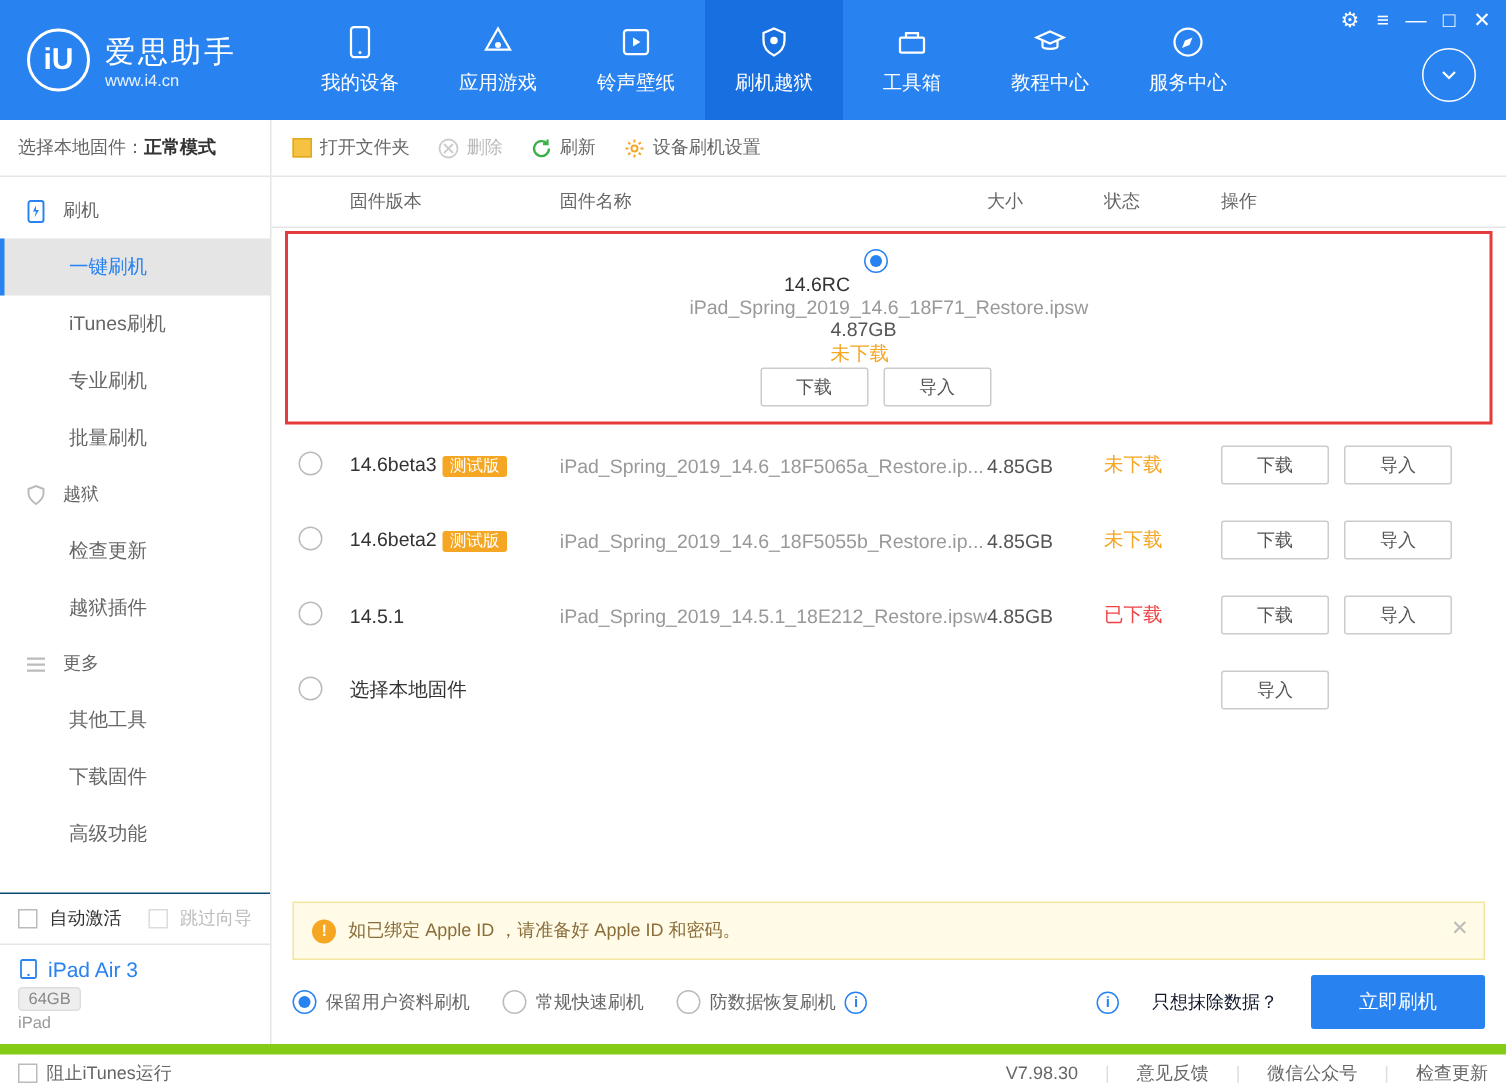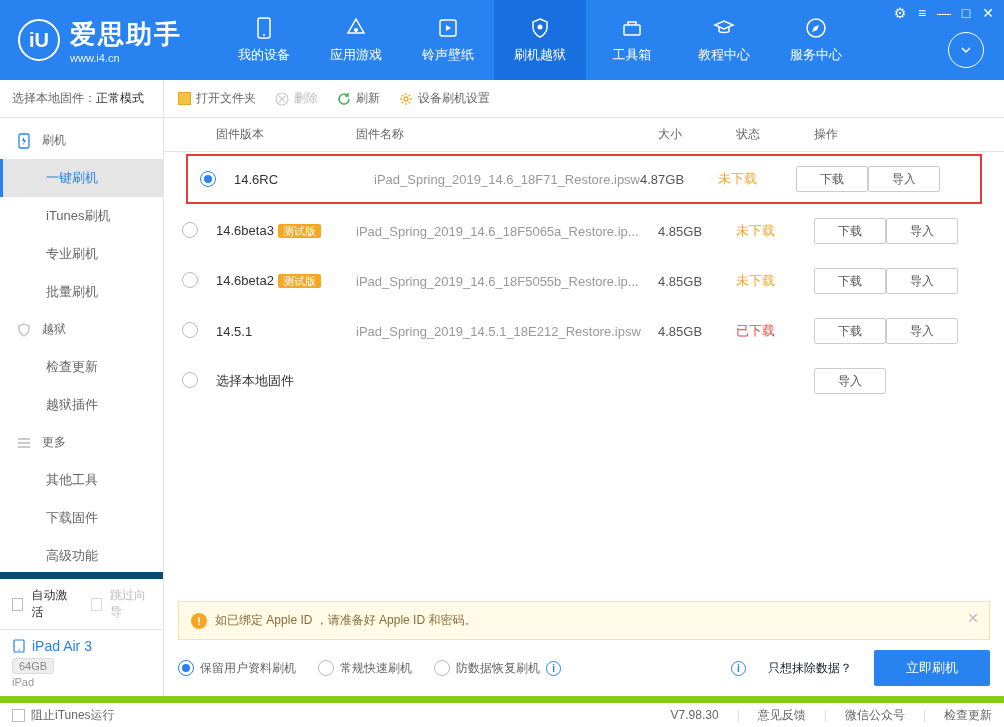--- a/index.html
+++ b/index.html
@@ -3,40 +3,40 @@
 <meta charset="utf-8">
 <style>
 * { margin: 0; padding: 0; box-sizing: border-box; font-family: "Microsoft YaHei", Arial, sans-serif; }
 body { width: 1004px; height: 727px; overflow: hidden; background: #fff; font-size: 12px; color: #333; }
 .header { height: 80px; background: linear-gradient(to bottom, #2882f0, #2882f0); display: flex; align-items: center; position: relative; }
 .window-controls { position: absolute; top: 4px; right: 6px; display: flex; gap: 2px; }
 .wc-btn { width: 20px; height: 18px; display: flex; align-items: center; justify-content: center; color: #fff; cursor: pointer; font-size: 14px; }
 .logo-area { display: flex; align-items: center; padding: 0 18px; color: #fff; }
 .logo-circle { width: 42px; height: 42px; border: 2px solid #fff; border-radius: 50%; display: flex; align-items: center; justify-content: center; font-size: 20px; font-weight: bold; margin-right: 10px; }
 .logo-text { display: flex; flex-direction: column; }
-.logo-title { font-size: 26px; font-weight: bold; letter-spacing: 2px; }
+.logo-title { font-size: 20px; font-weight: normal; letter-spacing: 2px; }
 .logo-sub { font-size: 11px; opacity: .9; }
 .nav { display: flex; height: 100%; margin-left: 18px; }
 .nav-item { width: 92px; display: flex; flex-direction: column; align-items: center; justify-content: center; color: #fff; gap: 6px; cursor: pointer; }
 .nav-item.active { background: #186fe0; }
 .nav-icon { width: 24px; height: 24px; display: flex; align-items: center; justify-content: center; }
 .nav-label { font-size: 13px; }
 .header-right { position: absolute; right: 20px; top: 32px; }
 .circle-btn { width: 36px; height: 36px; border: 1.5px solid #fff; border-radius: 50%; display: flex; align-items: center; justify-content: center; color: #fff; cursor: pointer; }
 .body-wrap { display: flex; height: 616px; }
 .sidebar { width: 192px; border-right: 1px solid #e5e5e5; display: flex; flex-direction: column; }
 .conn-status { height: 38px; border-bottom: 1px solid #e5e5e5; display: flex; align-items: center; padding: 0 12px; font-size: 12px; color: #666; }
-.conn-status b { color: #333; font-weight: normal; }
+.conn-status b { color: #333; font-weight: bold; }
 .side-list { flex: 1; overflow-y: auto; padding-top: 4px; }
 .side-group { display: flex; align-items: center; padding: 10px 16px; color: #666; gap: 10px; cursor: pointer; }
 .side-group .sg-icon { width: 16px; height: 16px; display: flex; align-items: center; justify-content: center; }
 .side-sub { padding: 10px 16px 10px 46px; color: #666; cursor: pointer; font-size: 13px; }
 .side-sub.active { background: #e5e5e5; color: #2882f0; position: relative; }
 .side-sub.active::before { content: ""; position: absolute; left: 0; top: 0; bottom: 0; width: 3px; background: #2882f0; }
-.side-bottom { border-top: 7px solid #0c4a6e; }
+.side-bottom { border-top: 1px solid #0c4a6e; }
 .sb-row { display: flex; align-items: center; padding: 8px 12px; gap: 8px; }
 .chk { width: 13px; height: 13px; border: 1px solid #bbb; display: inline-block; background: #fff; }
 .device-card { padding: 8px 12px; border-top: 1px solid #e5e5e5; }
 .device-name { color: #2882f0; font-size: 14px; font-weight: 500; display: flex; align-items: center; gap: 6px; }
 .device-info { display: flex; align-items: center; gap: 8px; margin-top: 4px; color: #888; font-size: 11px; }
 .badge-gray { background: #eee; border: 1px solid #ddd; padding: 1px 6px; border-radius: 3px; font-size: 11px; }
 .main { flex: 1; display: flex; flex-direction: column; }
 .toolbar { height: 38px; border-bottom: 1px solid #e5e5e5; display: flex; align-items: center; padding: 0 14px; gap: 18px; font-size: 12px; color: #666; }
 .tb-item { display: flex; align-items: center; gap: 5px; cursor: pointer; }
 .tb-item.disabled { color: #bbb; }
@@ -44,32 +44,32 @@
 .sq-yellow { width: 13px; height: 13px; background: #f5c242; border: 1px solid #e0a820; }
 .table-head { height: 34px; border-bottom: 1px solid #e5e5e5; display: flex; align-items: center; padding: 0 18px; color: #666; font-size: 12px; }
 .col-radio { width: 34px; }
 .col-ver { width: 140px; }
 .col-name { flex: 1; }
 .col-size { width: 78px; }
 .col-status { width: 78px; }
 .col-ops { width: 172px; }
 .table-body { flex: 1; overflow-y: auto; }
 .row { display: flex; align-items: center; padding: 12px 18px; font-size: 13px; color: #555; }
-.row.highlight { border: 2px solid #e63b3b; margin: 2px 22px; padding: 10px 12px; }
+.row.highlight { border: 2px solid #e63b3b; margin: 2px 9px; padding: 10px 12px; flex-direction: column; }
 .radio { width: 16px; height: 16px; border: 1.5px solid #bbb; border-radius: 50%; display: inline-flex; align-items: center; justify-content: center; }
 .radio.checked { border-color: #2882f0; }
 .radio.checked::after { content: ""; width: 8px; height: 8px; background: #2882f0; border-radius: 50%; }
 .ver-text { color: #333; }
 .tag-test { background: #f5a623; color: #fff; font-size: 11px; padding: 1px 5px; border-radius: 2px; margin-left: 4px; }
 .name-text { color: #999; }
 .size-text { color: #555; }
 .status-wait { color: #f5a623; }
 .status-done { color: #ef4444; }
 .btn-small { width: 72px; height: 26px; border: 1px solid #ccc; background: #fff; border-radius: 2px; color: #555; font-size: 12px; cursor: pointer; display: inline-flex; align-items: center; justify-content: center; }
-.ops { display: flex; }
+.ops { display: flex; gap: 10px; }
 .notice-bar { margin: 0 14px; background: #fffbe6; border: 1px solid #f2e6a1; padding: 10px 12px; display: flex; align-items: center; gap: 8px; color: #8a6d3b; font-size: 12px; position: relative; }
 .notice-close { position: absolute; right: 10px; top: 8px; color: #bbb; cursor: pointer; font-size: 14px; }
 .info-icon { width: 16px; height: 16px; background: #f5a623; border-radius: 50%; color: #fff; display: flex; align-items: center; justify-content: center; font-size: 11px; font-weight: bold; }
 .options-bar { margin: 10px 14px; display: flex; align-items: center; gap: 22px; font-size: 12px; }
 .opt { display: flex; align-items: center; gap: 6px; color: #666; cursor: pointer; }
 .info-blue { width: 15px; height: 15px; border: 1.5px solid #2882f0; border-radius: 50%; color: #2882f0; font-size: 10px; display: flex; align-items: center; justify-content: center; font-weight: bold; }
 .link-blue { color: #0f172a; cursor: pointer; }
 .btn-primary { background: #2882f0; color: #fff; border: none; padding: 9px 32px; font-size: 13px; border-radius: 2px; cursor: pointer; margin-left: auto; }
 .spacer { flex: 1; }
 .footer { height: 31px; border-top: 7px solid #84cc16; display: flex; align-items: center; padding: 0 12px; font-size: 12px; color: #666; gap: 18px; }

